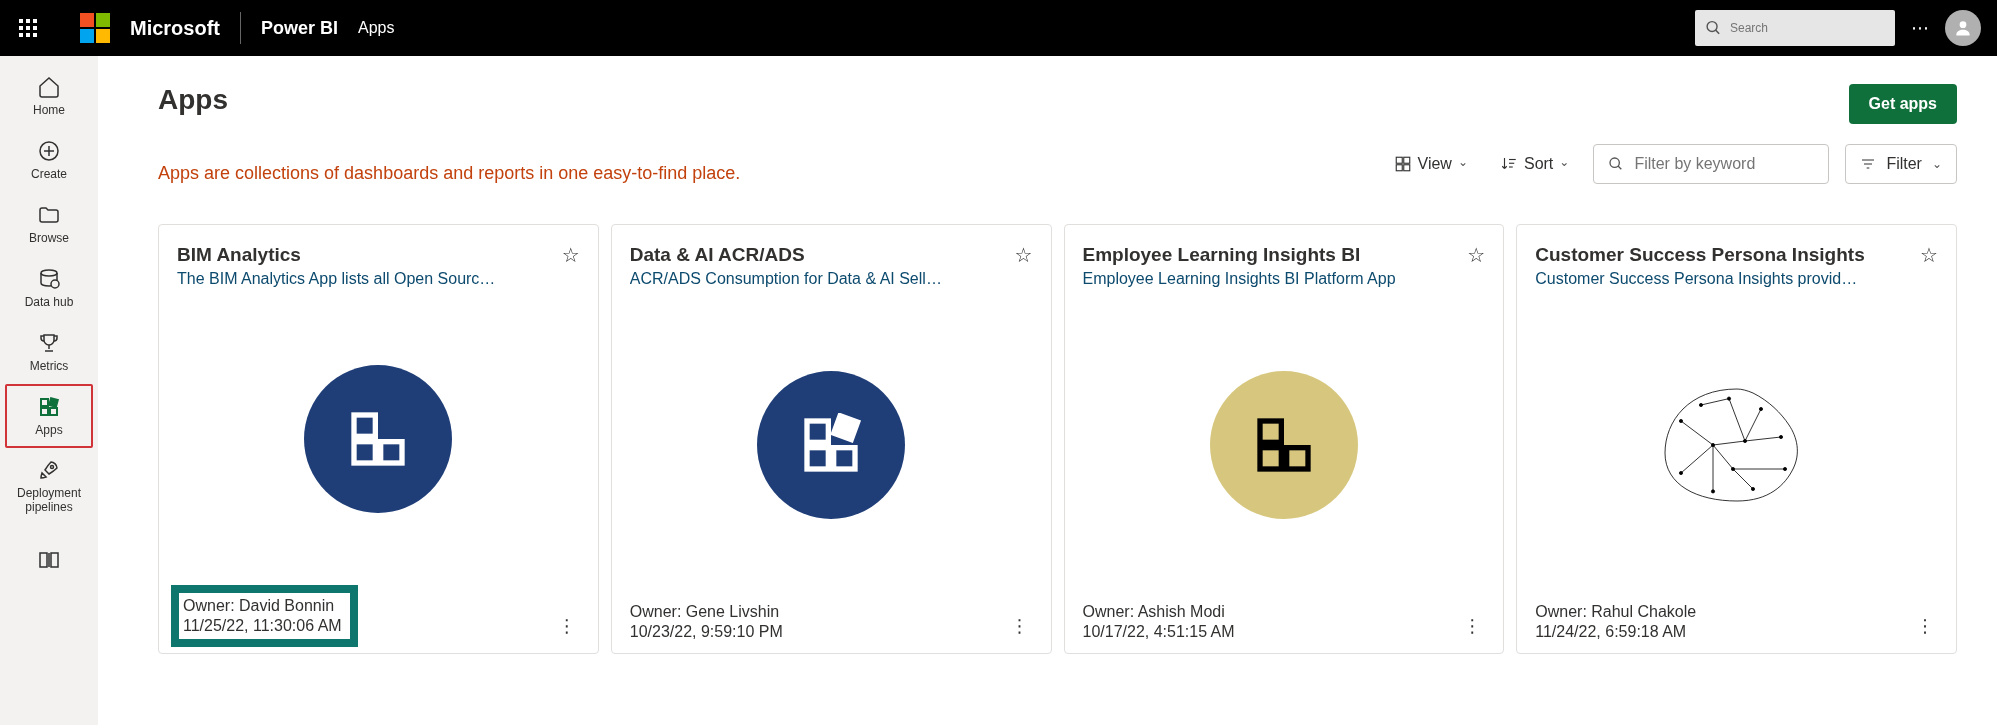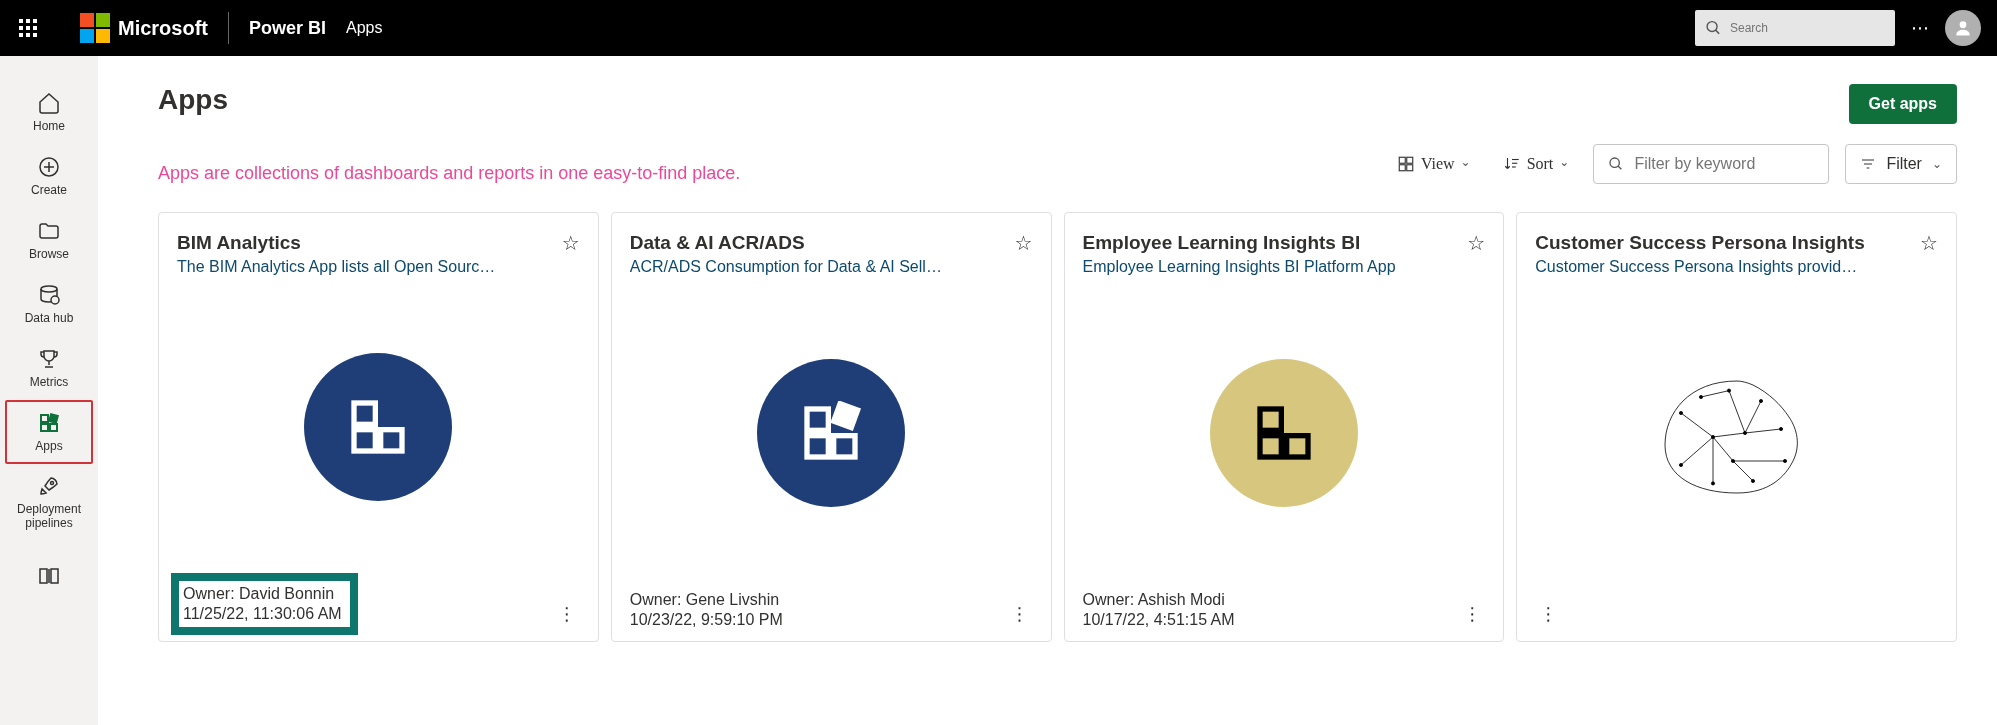--- a/index.html
+++ b/index.html
@@ -3,61 +3,61 @@
   <meta charset="utf-8">
   <style>
     * { box-sizing: border-box; margin: 0; padding: 0; }
     body { font-family: "Segoe UI", Arial, sans-serif; font-size: 14px; color: #323130; background: #fff; }
 
     
     .topbar { background: #000; height: 56px; display: flex; align-items: center; color: #fff; padding: 0 8px 0 0; }
     .waffle-btn { width: 56px; height: 56px; display: flex; align-items: center; justify-content: center; cursor: pointer; }
     .waffle { display: grid; grid-template-columns: repeat(3, 4px); grid-template-rows: repeat(3, 4px); gap: 3px; }
     .waffle span { background: #fff; width: 4px; height: 4px; }
-    .ms-logo { display: flex; align-items: center; gap: 8px; margin-left: 24px; }
+    .ms-logo { display: flex; align-items: center; gap: 20px; margin-left: 24px; }
     .ms-squares { display: grid; grid-template-columns: 14px 14px; grid-template-rows: 14px 14px; gap: 2px; }
     .ms-squares span:nth-child(1){background:#f25022;} .ms-squares span:nth-child(2){background:#7fba00;}
     .ms-squares span:nth-child(3){background:#00a4ef;} .ms-squares span:nth-child(4){background:#ffb900;}
     .ms-word { font-size: 20px; font-weight: 600; }
     .vsep { width: 1px; height: 32px; background: rgba(255,255,255,0.4); margin: 0 20px; }
     .brand { font-size: 18px; font-weight: 600; }
     .bc-item { font-size: 16px; margin-left: 20px; color: #fff; }
     .topbar-right { margin-left: auto; display: flex; align-items: center; gap: 16px; }
     .search-box { background: #e6e6e6; height: 36px; width: 200px; display: flex; align-items: center; padding: 0 10px; border-radius: 2px; color: #555; }
     .search-box input { border: none; outline: none; background: transparent; flex: 1; font-size: 12px; color: #555; margin-left: 8px; }
     .topbar .more { color: #fff; font-size: 18px; cursor: pointer; }
     .avatar { width: 36px; height: 36px; border-radius: 50%; background: #b0b0b0; display: flex; align-items: center; justify-content: center; cursor: pointer; margin-right: 8px; }
 
     
     .shell { display: flex; height: calc(725px - 56px); }
-    .leftnav { width: 98px; background: #f3f2f1; display: flex; flex-direction: column; align-items: center; padding-top: 24px; gap: 0; }
+    .leftnav { width: 98px; background: #f3f2f1; display: flex; flex-direction: column; align-items: center; padding-top: 8px; gap: 0; }
     .nav-item { width: 88px; height: 64px; display: flex; flex-direction: column; align-items: center; justify-content: center; gap: 4px; cursor: pointer; font-size: 12px; color: #323130; border: 2px solid transparent; border-radius: 2px; }
     .nav-item svg { width: 24px; height: 24px; stroke: #323130; fill: none; }
     .nav-item.selected { border: 2px solid #d13438; }
     .nav-item.selected svg { stroke: #0f703b; }
     .nav-item.selected .nav-label { color: #323130; }
     .nav-pipelines { height: 76px; }
     .nav-pipelines .nav-label { text-align: center; line-height: 1.2; }
     .nav-extra { margin-top: 4px; }
 
     
     .main { flex: 1; padding: 28px 40px 28px 60px; overflow: hidden; }
     .main-header-row { display: flex; align-items: flex-start; justify-content: space-between; }
     .page-title { font-size: 28px; font-weight: 600; }
     .get-apps-btn { background: #0f703b; color: #fff; border: none; height: 40px; padding: 0 20px; font-size: 16px; font-weight: 600; border-radius: 4px; cursor: pointer; }
-    .subtitle { margin-top: 24px; font-size: 18px; color: #ec4899; }
+    .subtitle { margin-top: 24px; font-size: 18px; color: #c2410c; }
 
     .toolbar { display: flex; align-items: center; gap: 16px; margin-top: -24px; justify-content: flex-end; }
-    .toolbar .dd { display: flex; gap: 6px; font-size: 16px; cursor: pointer; padding: 6px 8px; font-family: Liberation Serif, serif; }
+    .toolbar .dd { display: flex; gap: 6px; font-size: 16px; cursor: pointer; padding: 6px 8px; }
     .toolbar .pill { display: flex; align-items: center; gap: 10px; height: 40px; padding: 0 14px; border: 1px solid #c8c6c4; border-radius: 4px; font-size: 16px; cursor: pointer; }
     .filter-input { background: transparent; border: none; outline: none; font-size: 16px; width: 180px; color: #0f766e; }
     .caret { font-size: 12px; color: #555; }
 
     
-    .cards { display: flex; gap: 12px; margin-top: 28px; }
+    .cards { display: flex; gap: 12px; margin-top: 40px; }
     .card { width: 456px; height: 430px; border: 1px solid #e1dfdd; border-radius: 4px; padding: 18px 18px 12px 18px; display: flex; flex-direction: column; position: relative; }
     .card-head { display: flex; justify-content: space-between; align-items: flex-start; }
     .card-title { font-size: 19px; font-weight: 600; line-height: 1.3; }
     .card-desc { font-size: 16px; color: #0c4a6e; margin-top: 2px; white-space: nowrap; overflow: hidden; text-overflow: ellipsis; max-width: 360px; }
     .star { font-size: 20px; cursor: pointer; color: #323130; }
     .card-icon-wrap { flex: 1; display: flex; align-items: center; justify-content: center; }
     .circle-icon { width: 148px; height: 148px; border-radius: 50%; display: flex; align-items: center; justify-content: center; }
     .bg-navy { background: #1f3e78; }
     .bg-gold { background: #d7c77e; }
     .card-footer { display: flex; justify-content: space-between; align-items: flex-end; }
@@ -332,18 +332,22 @@
               <line x1="155" y1="70" x2="110" y2="75"></line>
               <line x1="160" y1="110" x2="95" y2="110"></line>
     <line x1="120" y1="135" x2="95" y2="110"></line>
               <line x1="70" y1="138" x2="70" y2="80"></line>
               <line x1="30" y1="115" x2="70" y2="80"></line>
     <line x1="70" y1="80" x2="110" y2="75"></line>
               <line x1="95" y1="110" x2="70" y2="80"></line>
   </svg>
 </div>
           <div class="card-footer">
+            <div>
+              <div class="owner-line">Owner: Rahul Chakole</div>
+              <div class="ts-line">11/24/22, 6:59:18 AM</div>
+            </div>
             <div class="card-menu">⋮</div>
           </div>
         </div>
       </div>
   </div>
 </div>
 
 </body></html>

